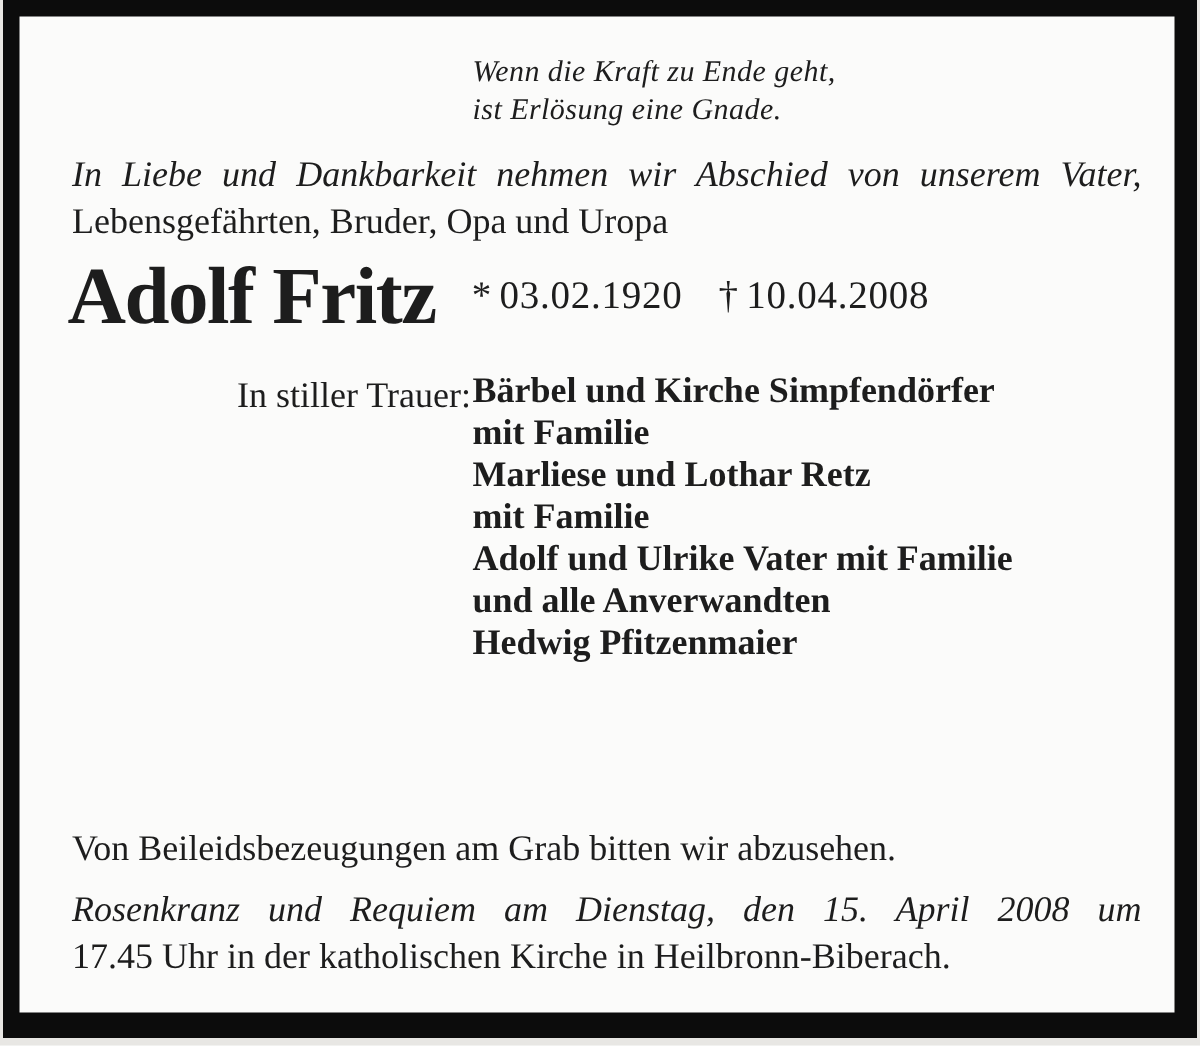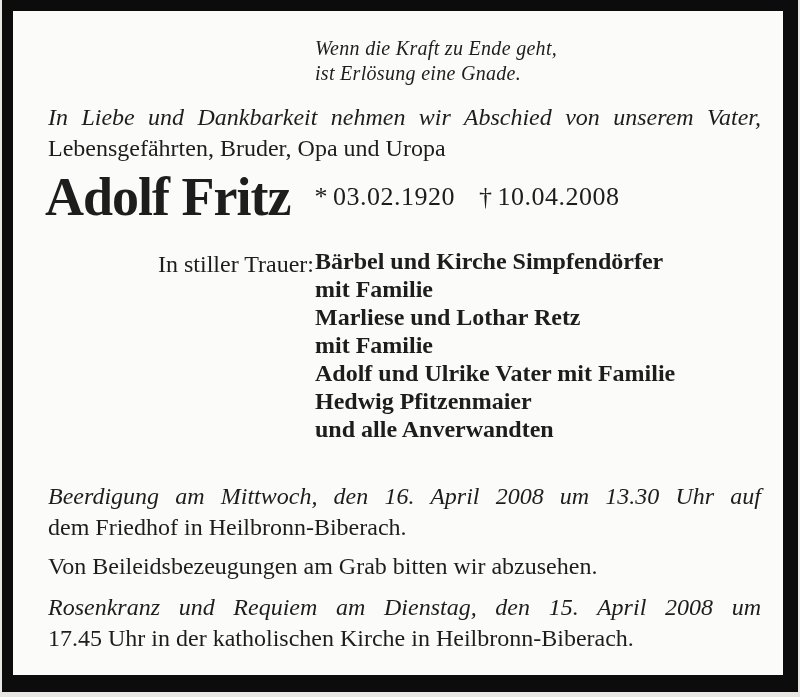--- a/index.html
+++ b/index.html
@@ -120,28 +120,24 @@
   </div>
 
   <div class="abs mourning-label">In stiller Trauer:</div>
 
   <div class="abs mourners">
     <div>Bärbel und Kirche Simpfendörfer</div>
     <div>mit Familie</div>
     <div>Marliese und Lothar Retz</div>
     <div>mit Familie</div>
     <div>Adolf und Ulrike Vater mit Familie</div>
+    <div>und alle Anverwandten</div>
     <div>Hedwig Pfitzenmaier</div>
-    <div>und alle Anverwandten</div>
   </div>
 
-  <div class="abs funeral">
-    <div class="just">Beerdigung am Mittwoch, den 16. April 2008 um 13.30 Uhr auf</div>
-    <div>dem Friedhof in Heilbronn-Biberach.</div>
-  </div>
 
   <div class="abs condolence">Von Beileidsbezeugungen am Grab bitten wir abzusehen.</div>
 
   <div class="abs requiem">
     <div class="just">Rosenkranz und Requiem am Dienstag, den 15. April 2008 um</div>
     <div>17.45 Uhr in der katholischen Kirche in Heilbronn-Biberach.</div>
   </div>
 
 </div>
 

